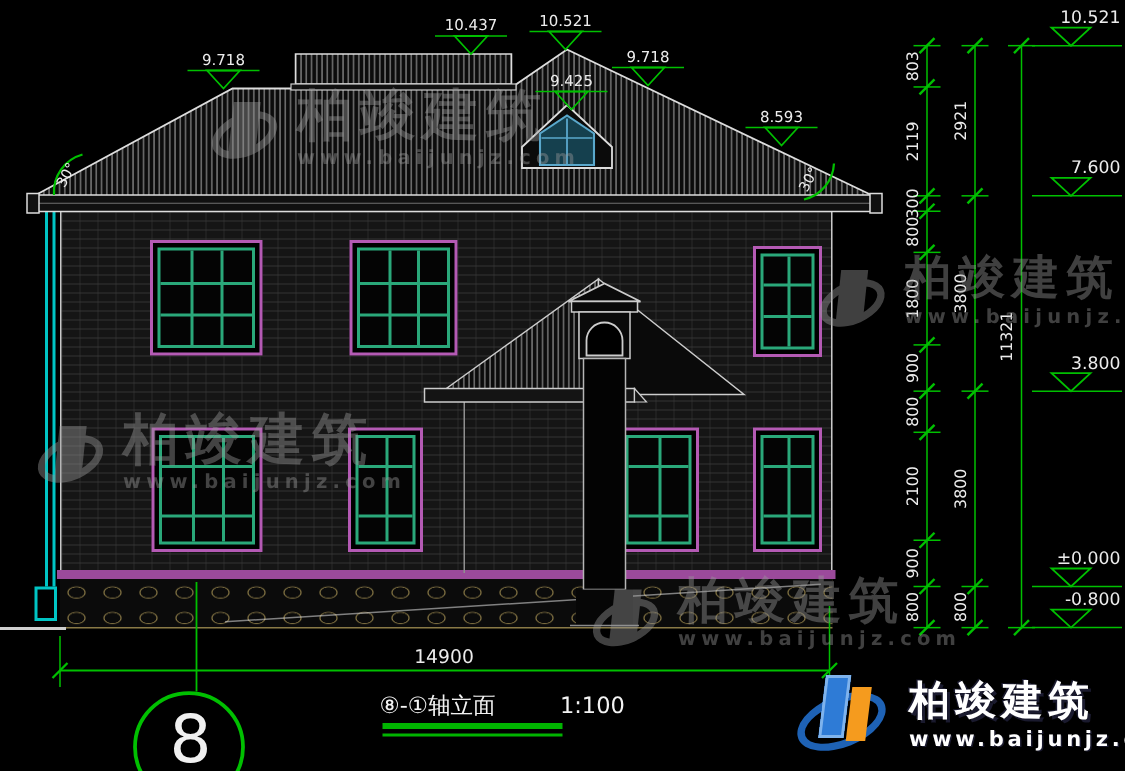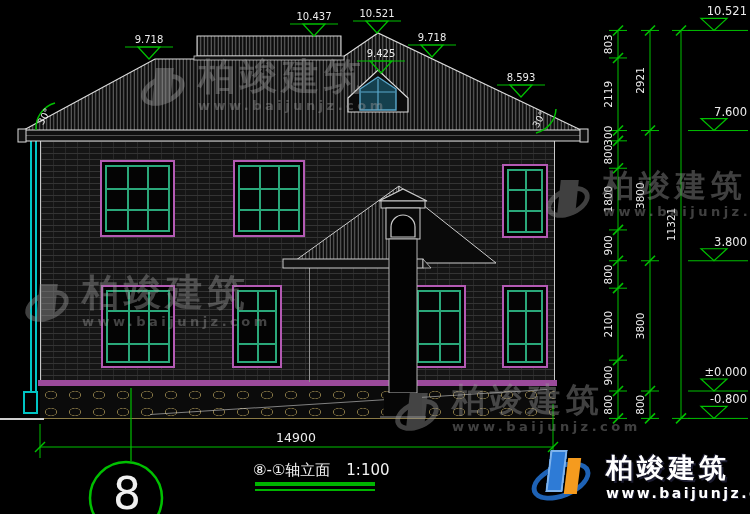--- a/index.html
+++ b/index.html
@@ -50,21 +50,21 @@
     border-radius:50%;transform:rotate(-24deg);}
   .wm-bld{position:absolute;left:16px;top:6px;width:18px;height:34px;background:#9a9a9a;
     transform:skewX(-6deg);}
   .wm-txt{margin-left:8px;line-height:1;}
   .wm-brand{font-size:37px;font-weight:bold;letter-spacing:5px;white-space:nowrap;}
   .wm-url{font-size:13px;font-weight:bold;letter-spacing:3.5px;margin-top:4px;white-space:nowrap;}
   .wm2 .wm-brand{font-size:31px;} .wm4 .wm-brand{font-size:33px;}
 
   
   .title-blk{position:absolute;left:253px;top:461px;z-index:6;color:#f2f2f2;font-size:15px;white-space:nowrap;}
-  .title-blk .scale{margin-left:16px;}
+  .title-blk .scale{margin-left:43px;}
   .title-u1{position:absolute;left:255px;top:482px;width:120px;height:4px;background:#00b400;z-index:6;}
   .title-u2{position:absolute;left:255px;top:489px;width:120px;height:2px;background:#00b400;z-index:6;}
 
   .logo{position:absolute;left:528px;top:444px;width:218px;height:66px;z-index:6;display:flex;align-items:center;}
   .logo-icon{position:relative;width:72px;height:62px;flex:0 0 auto;}
   .logo-ell{position:absolute;left:2px;top:18px;width:62px;height:34px;border:5px solid #1e62b5;
     border-radius:50%;transform:rotate(-22deg);}
   .logo-t1{position:absolute;left:20px;top:4px;width:17px;height:42px;background:#2e7bd6;transform:skewX(-7deg);
     box-shadow:inset 0 0 0 2px #7fb3ec;}
   .logo-t2{position:absolute;left:38px;top:12px;width:13px;height:36px;background:#f59b1e;transform:skewX(-7deg);}

